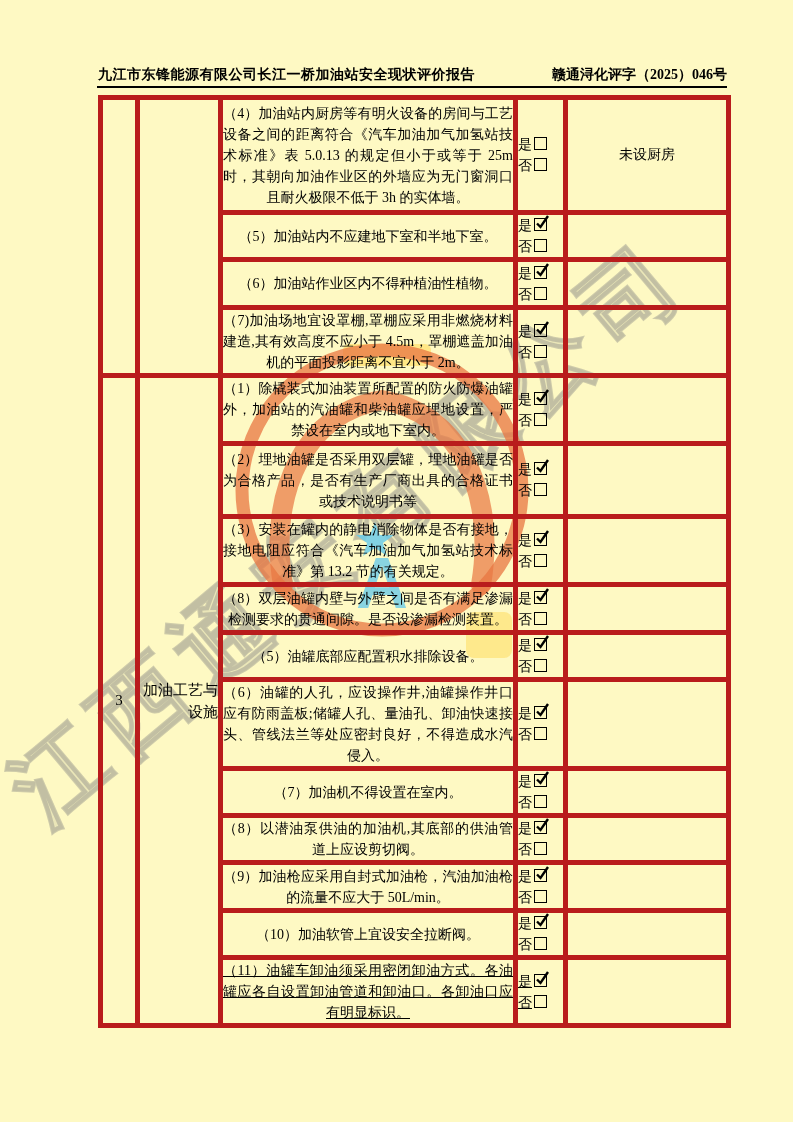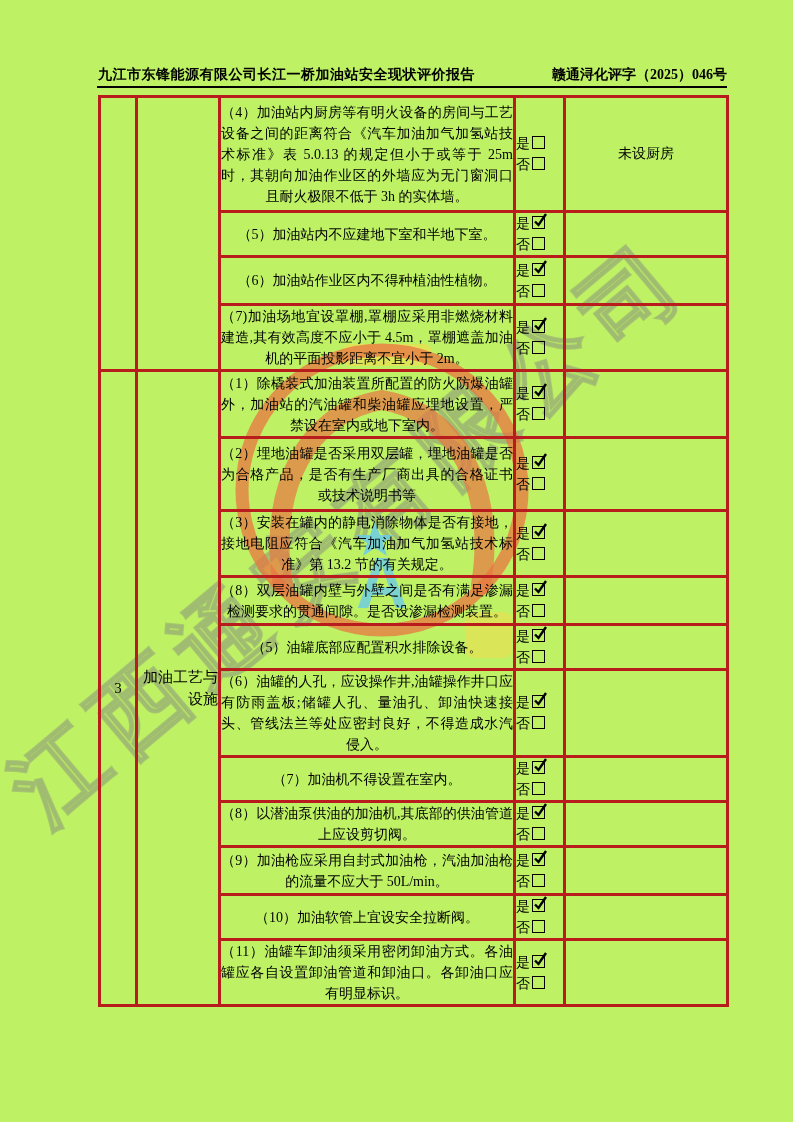--- a/index.html
+++ b/index.html
@@ -1,16 +1,16 @@
 <!DOCTYPE html>
 <html><head>
 <meta charset="utf-8">
 <style>
   html,body{margin:0;padding:0;background:#ffffff;}
-  .page{position:relative;width:793px;height:1122px;background:#bef264;overflow:hidden;
+  .page{position:relative;width:793px;height:1122px;background:#fef9c3;overflow:hidden;
         font-family:"Liberation Serif","DejaVu Serif",serif;color:#000;}
 
   
   .hdr-left{position:absolute;left:98px;top:66px;font-size:14px;font-weight:bold;letter-spacing:0.5px;}
   .hdr-right{position:absolute;right:66px;top:66px;font-size:14px;font-weight:bold;}
   .hdr-rule{position:absolute;left:97px;top:86px;width:630px;height:2px;background:#000;}
 
   
   .wm{position:absolute;inset:0;z-index:1;pointer-events:none;}
   .wm-diag{position:absolute;left:55px;top:745px;white-space:nowrap;font-weight:bold;
@@ -20,21 +20,21 @@
            font-family:"Liberation Sans","DejaVu Sans",sans-serif;}
   .wm-red{position:absolute;left:287px;top:700px;font-size:68px;font-weight:bold;letter-spacing:2px;
           color:rgba(201,53,43,0.55);font-family:"Liberation Sans","DejaVu Sans",sans-serif;white-space:nowrap;}
   .stamp{position:absolute;left:225px;top:340px;width:310px;height:310px;}
   .wm-yellow1{position:absolute;left:343px;top:344px;width:88px;height:22px;background:rgba(255,213,74,0.5);border-radius:6px;}
   .wm-yellow2{position:absolute;left:466px;top:612px;width:46px;height:46px;background:rgba(255,213,74,0.45);border-radius:8px;}
 
   
   table.checklist{position:absolute;left:98px;top:95px;z-index:2;width:628px;
         border-collapse:collapse;table-layout:fixed;border:2.5px solid #000;background:transparent;}
-  table.checklist td{border:3px solid #b91c1c;padding:0;vertical-align:middle;overflow:hidden;}
+  table.checklist td{border:5px solid #b91c1c;padding:0;vertical-align:middle;overflow:hidden;}
   td.col-index{text-align:center;font-size:15px;}
   td.col-category{text-align:right;font-size:15px;line-height:22px;padding:0 9px;}
   td.col-item{font-size:14px;line-height:21px;padding:2px 5px;
               text-align:justify;text-align-last:center;}
   td.col-check{font-size:14px;padding-left:6px;}
   td.col-remark{font-size:14px;text-align:center;margin-top:16px;}
   .check-line{line-height:21px;white-space:nowrap;}
 
   .cb{display:inline-block;position:relative;width:11px;height:11px;border:1.5px solid #000;
       margin-left:2px;vertical-align:-1px;overflow:visible;}
@@ -208,21 +208,21 @@
         <tr style="height: 44px;">
           <td class="col-item">（10）加油软管上宜设安全拉断阀。</td>
           <td class="col-check">
             <div class="check-line"><span>是</span><span class="cb checked"><svg viewBox="0 0 16 16">
                   <path d="M3 9.5 L6.5 13 L14 2" stroke="#000" stroke-width="2.4" fill="none"></path>
                 </svg></span></div>
             <div class="check-line"><span>否</span><span class="cb"></span></div>
           </td>
           <td class="col-remark"></td>
         </tr>
-        <tr style="height: 48px;">
+        <tr style="height: 48px; text-decoration: underline;">
           <td class="col-item">（11）油罐车卸油须采用密闭卸油方式。各油罐应各自设置卸油管道和卸油口。各卸油口应有明显标识。</td>
           <td class="col-check">
             <div class="check-line"><span>是</span><span class="cb checked"><svg viewBox="0 0 16 16">
                   <path d="M3 9.5 L6.5 13 L14 2" stroke="#000" stroke-width="2.4" fill="none"></path>
                 </svg></span></div>
             <div class="check-line"><span>否</span><span class="cb"></span></div>
           </td>
           <td class="col-remark"></td>
         </tr>
       </tbody>

